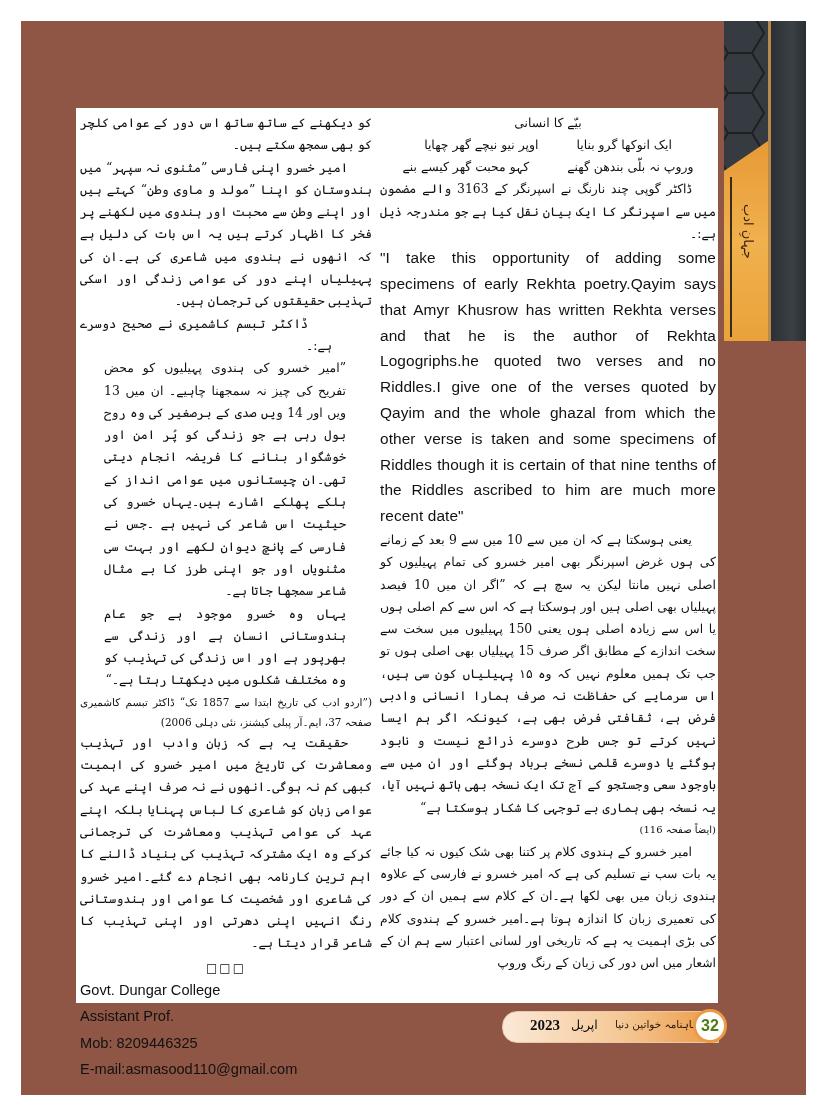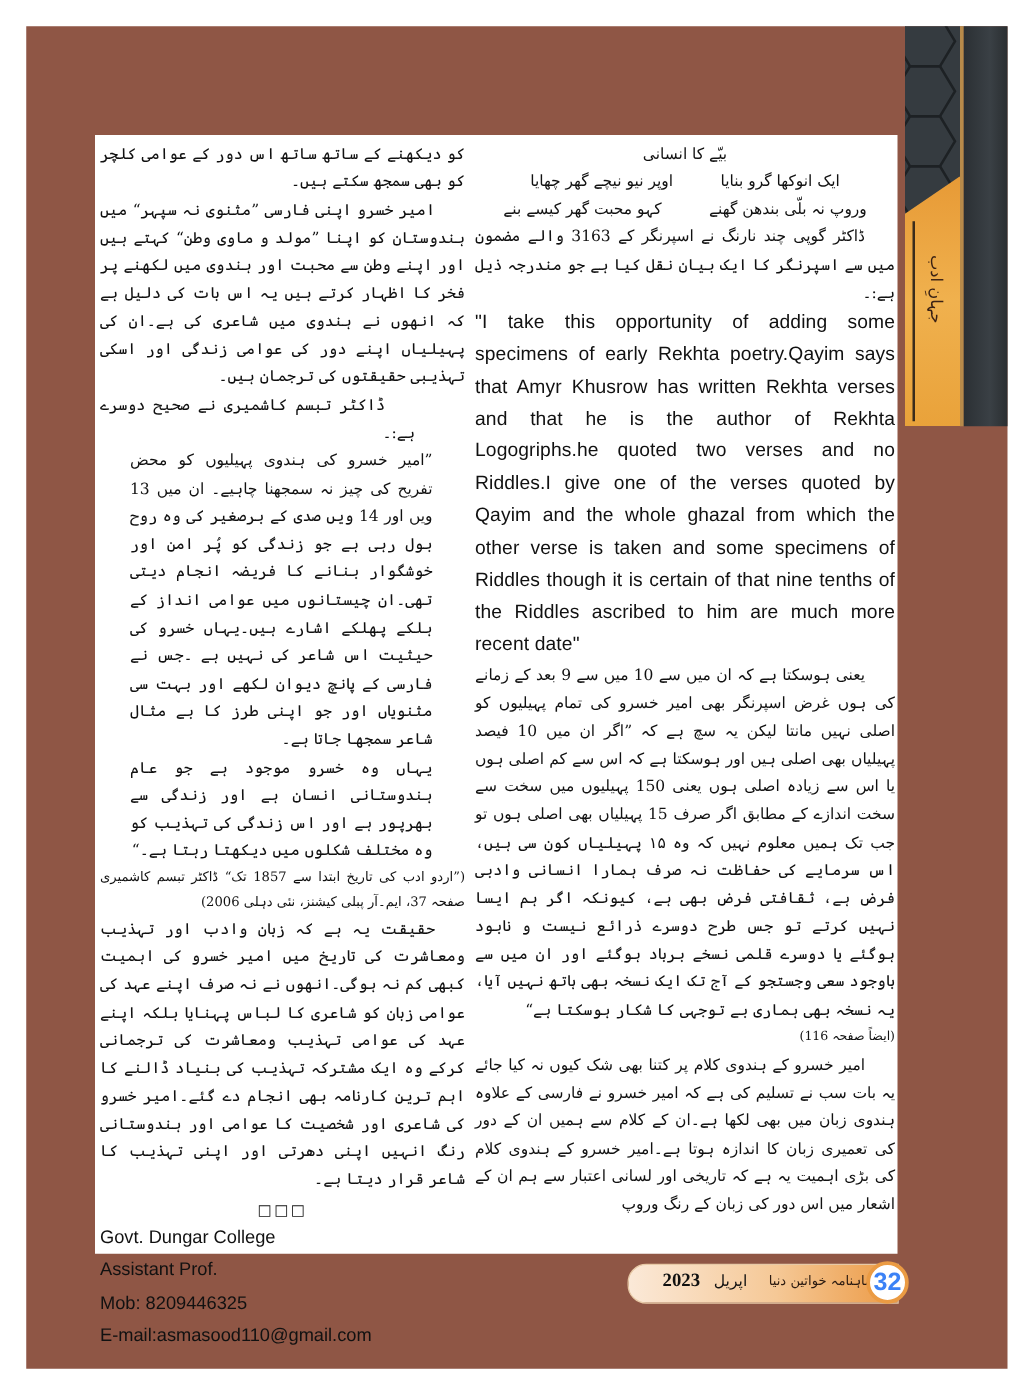--- a/index.html
+++ b/index.html
@@ -41,21 +41,21 @@
   .author .name { font-weight:bold; }
 
   
   .footer { position:absolute; left:502px; top:1011px; width:215px; height:30px;
             border-radius:15px 0 0 15px; background:linear-gradient(90deg,#fbe9d8,#f5c896 55%,#ec9a45);
             border:1px solid #e7c9a6; }
   .f-year { position:absolute; left:8px; top:5px; font-family:Liberation Serif, serif; font-weight:bold; font-size:15px; color:#111;margin-left:19px; }
   .f-month { position:absolute; left:68px; top:5px; font-family:"DejaVu Serif", serif; font-size:12.5px; color:#111; direction:rtl; }
   .f-mag { position:absolute; left:112px; top:6px; font-family:"DejaVu Serif", serif; font-size:10.5px; color:#2b1a10; direction:rtl; }
   .f-page { position:absolute; left:190px; top:-3px; width:34px; height:34px; border-radius:50%; background:#fff; border:3px solid #eb9b43;
-            font-family:"Liberation Sans", sans-serif; font-weight:bold; font-size:20px; color:#3b82f6; display:flex; align-items:center; justify-content:center; box-sizing:border-box; }
+            font-family:"Liberation Sans", sans-serif; font-weight:bold; font-size:16px; color:#4d7c0f; display:flex; align-items:center; justify-content:center; box-sizing:border-box; }
 </style>
 </head>
 <body>
 
 <div class="frame"></div>
 
 <div class="strip">
   <div class="hex">
     <svg width="44" height="150" viewBox="0 0 44 150">
       <g fill="none" stroke="#1d2124" stroke-width="2">

